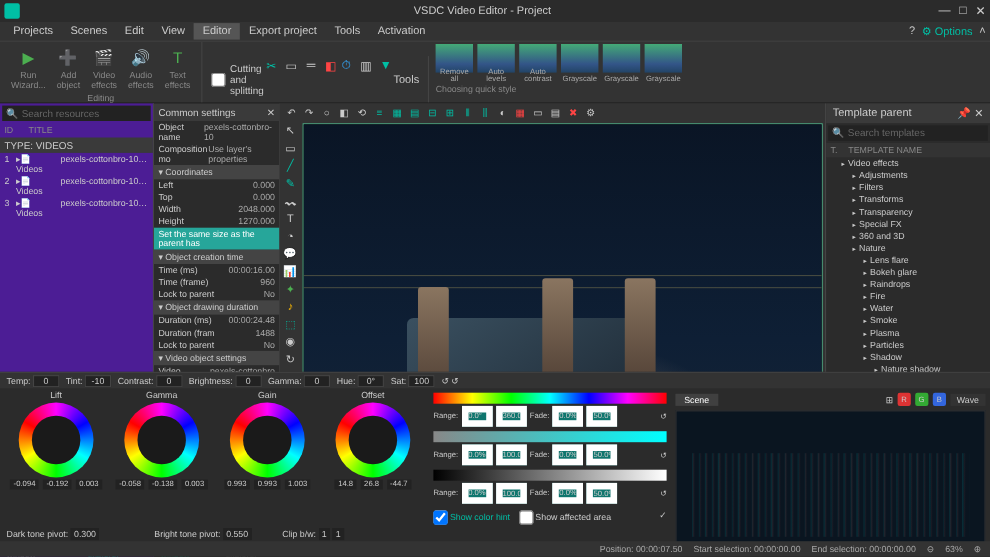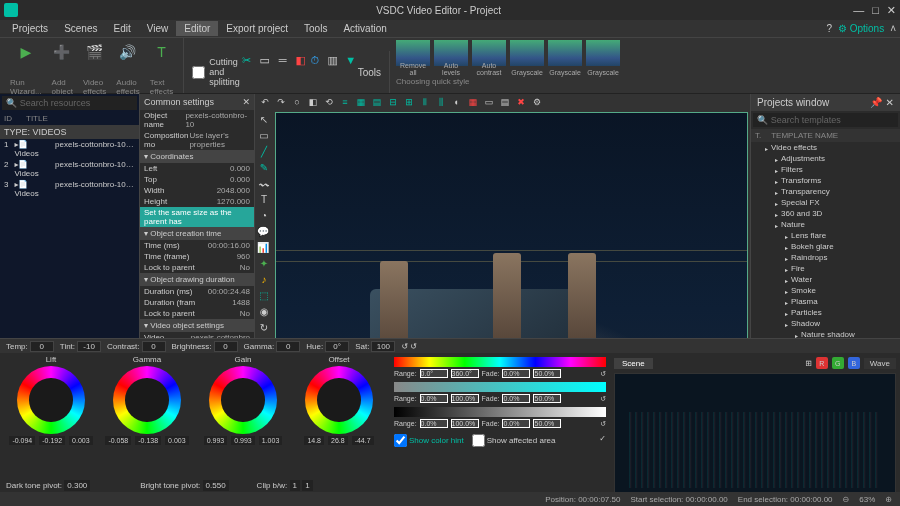--- a/index.html
+++ b/index.html
@@ -13,31 +13,31 @@
 .menubar .menu { padding: 2px 8px; font-size: 10px; cursor: pointer; }
 .menubar .menu.active { background: #555; }
 .menubar .spacer { flex: 1; }
 .menubar .options { font-size: 10px; color: #00bfa5; padding: 0 4px; cursor: pointer; }
 .ribbon { height: 56px; background: #333; display: flex; align-items: stretch; border-bottom: 1px solid #222; }
 .ribbon-group { display: flex; flex-direction: column; align-items: center; padding: 2px 8px; border-right: 1px solid #444; }
 .ribbon-group .items { display: flex; gap: 6px; flex: 1; align-items: center; }
 .ribbon-group .label { font-size: 8px; color: #888; margin-top: 1px; }
 .ribbon-btn { display: flex; flex-direction: column; align-items: center; cursor: pointer; padding: 2px; }
 .ribbon-btn .icon { width: 20px; height: 20px; display: flex; align-items: center; justify-content: center; font-size: 14px; }
-.ribbon-btn .label { font-size: 8px; line-height: 9px; margin-top: 16px; }
+.ribbon-btn .label { font-size: 8px; text-align: center; line-height: 9px; margin-top: 2px; }
 .ribbon-tools { display: flex; padding: 2px 8px; border-right: 1px solid #444; flex: 0 0 110px; margin-top: 13px; }
 .ribbon-tools .row { display: flex; align-items: center; gap: 4px; font-size: 9px; margin: 1px 0; }
 .ribbon-tools .toolicons { display: flex; gap: 4px; }
 .ribbon-tools .toolicons span { width: 14px; height: 14px; display: flex; align-items: center; justify-content: center; cursor: pointer; font-size: 11px; }
 .style-group { display: flex; flex-direction: column; padding: 2px 6px; }
 .style-group .thumbs { display: flex; gap: 4px; }
 .style-thumb { width: 34px; height: 26px; background: linear-gradient(180deg,#4a7 0%,#358 70%,#246 100%); cursor: pointer; position: relative; }
 .style-thumb .lbl { position: absolute; bottom: -10px; left: 0; right: 0; font-size: 7px; text-align: center; color: #aaa; }
 .main { position: absolute; top: 94px; left: 0; right: 0; bottom: 0; display: flex; }
-.left-panel { width: 140px; background: #0f172a; display: flex; flex-direction: column; border-right: 1px solid #444; }
+.left-panel { width: 140px; background: #4c1d95; display: flex; flex-direction: column; border-right: 1px solid #444; }
 .search { background: #222; padding: 2px 4px; margin: 2px; font-size: 9px; color: #666; }
 .resources-header { display: flex; font-size: 8px; padding: 2px 4px; color: #888; gap: 14px; }
 .type-videos { background: #3a3a3a; padding: 2px 4px; font-size: 9px; }
 .resource-row { display: flex; padding: 1px 4px; font-size: 8px; gap: 6px; cursor: pointer; }
 .props-panel { width: 115px; background: #2b2b2b; border-right: 1px solid #444; display: flex; flex-direction: column; font-size: 8px; overflow: hidden; }
 .props-header { background: #3a3a3a; padding: 3px 4px; font-size: 9px; display: flex; justify-content: space-between; }
 .prop-section { background: #444; padding: 2px 4px; font-weight: normal; font-size: 8px; }
 .prop-row { display: flex; padding: 1px 4px; justify-content: space-between; }
 .prop-row.hl2 { background: #26a69a; color: #fff; }
 .center-panel { flex: 1; background: #333; display: flex; flex-direction: column; position: relative; }
@@ -77,21 +77,21 @@
 .wheel::after { content: ''; position: absolute; inset: 18%; border-radius: 50%; background: #1a1a1a; }
 .wheel .dot { position: absolute; width: 6px; height: 6px; background: #fff; border-radius: 50%; border: 1px solid #000; }
 .wheel-vals { display: flex; gap: 4px; font-size: 7px; margin-top: 2px; }
 .wheel-vals span { background: #222; padding: 1px 3px; }
 .ranges { width: 220px; padding: 4px; display: flex; flex-direction: column; gap: 4px; }
 .range-row { display: flex; flex-direction: column; gap: 2px; }
 .hue-strip { height: 10px; background: linear-gradient(90deg,#f00,#ff0,#0f0,#0ff,#00f,#f0f,#f00); cursor: pointer; }
 .sat-strip { height: 10px; background: linear-gradient(90deg,#888,#0ff); cursor: pointer; }
 .lum-strip { height: 10px; background: linear-gradient(90deg,#000,#fff); cursor: pointer; }
 .range-inputs { display: flex; align-items: center; gap: 3px; font-size: 7px; }
-.range-inputs input { width: 28px; background: #404040; border: 1px solid #ffffff; color: #ccc; font-size: 7px; }
+.range-inputs input { width: 28px; background: #0f766e; border: 6px solid #ffffff; color: #ccc; font-size: 7px; }
 .range-footer { display: flex; gap: 8px; font-size: 8px; margin-top: 2px; }
 .range-footer .chk { display: flex; align-items: center; gap: 2px; }
 .scopes { flex: 1; display: flex; flex-direction: column; padding: 2px; }
 .scope-header { display: flex; align-items: center; gap: 4px; font-size: 8px; padding: 2px; }
 .scope-header .scene-sel { background: #404040; padding: 1px 8px; color: #fff; }
 .scope-header .ch { width: 12px; height: 12px; border-radius: 2px; display: flex; align-items: center; justify-content: center; font-size: 7px; cursor: pointer; }
 .scope-header .ch.r { background: #d33; }
 .scope-header .ch.g { background: #3a3; }
 .scope-header .ch.b { background: #36d; }
 .scope-display { flex: 1; background: #0a1520; position: relative; margin: 2px; border: 1px solid #333; }
@@ -364,21 +364,21 @@
           <div class="person" style="left:22%;top:38%"></div>
           <div class="person" style="left:46%;top:36%"></div>
           <div class="person" style="left:62%;top:36%"></div>
         </div>
       </div>
     </div>
   </div>
 
   <div class="right-panel">
     <div class="template-header">
-        <span>Projects window</span>
+        <span>Template parent</span>
         <span>📌 ✕</span>
       </div>
     <div class="search">🔍 <span>Search templates</span></div>
     <div class="tree-header">
         <span>T.</span>
         <span>TEMPLATE NAME</span>
       </div>
     <div class="template-list" id="template-tree">
         <div class="tree-item l1">
           <span class="arrow">▸</span>

